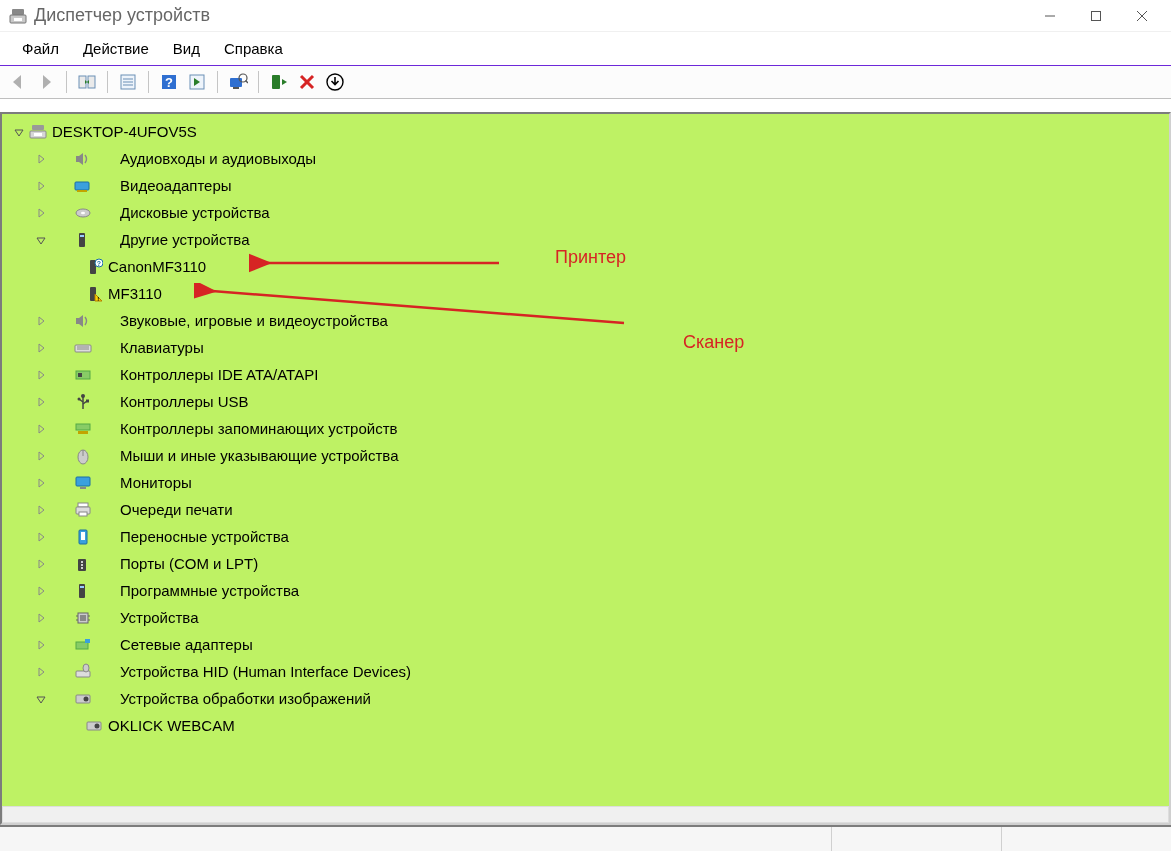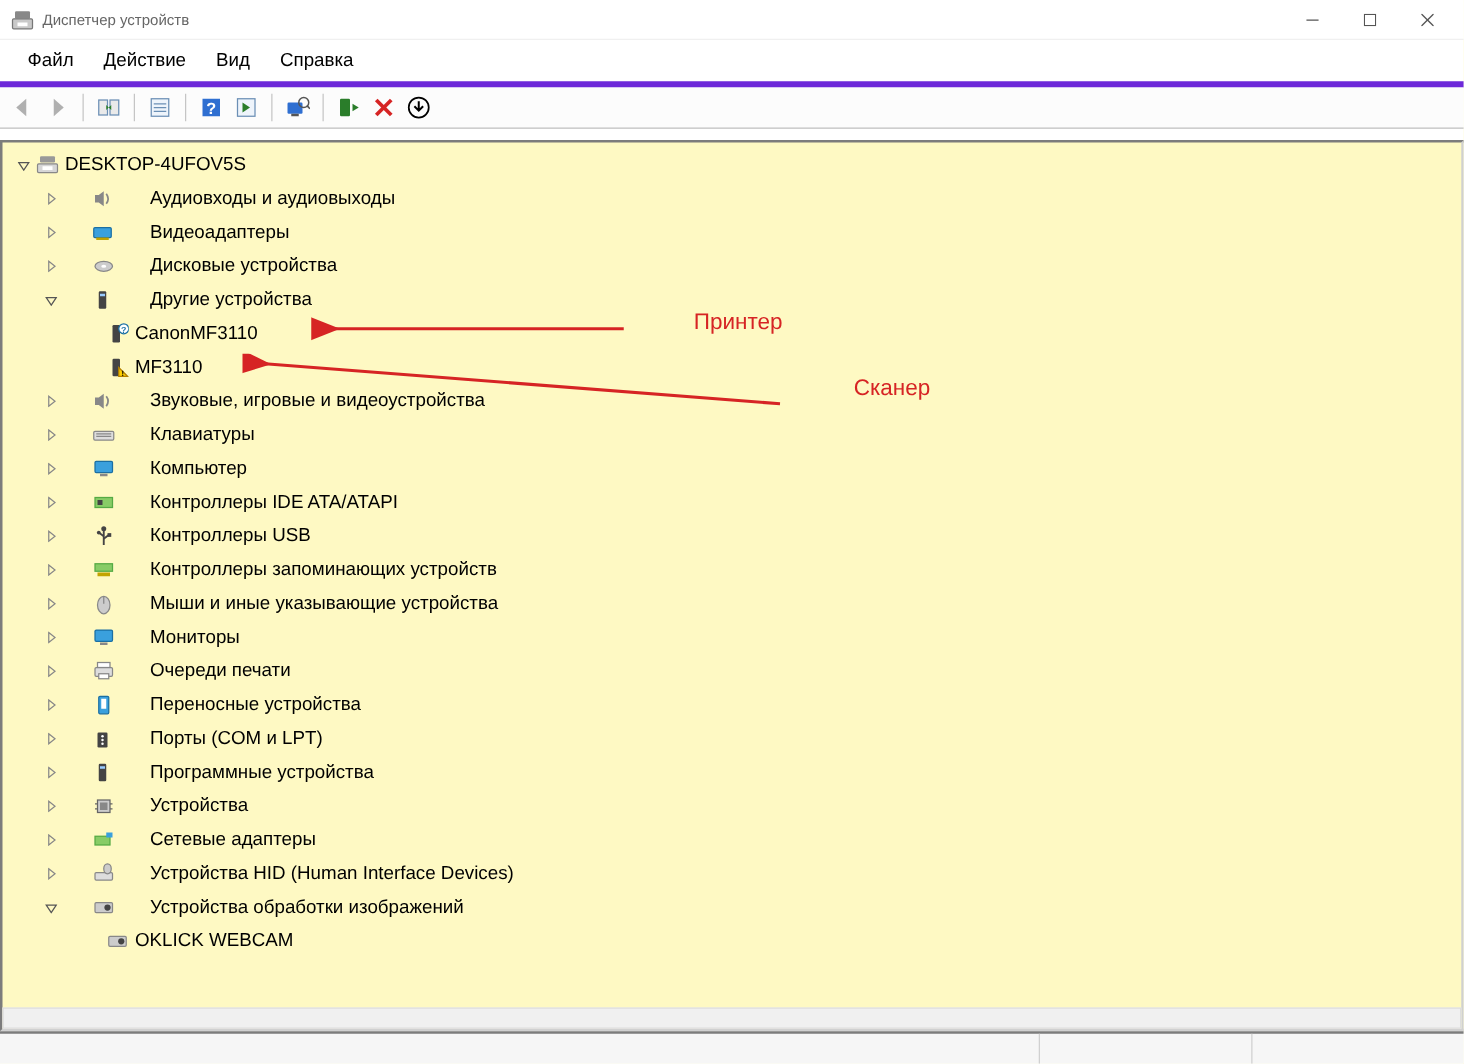--- a/index.html
+++ b/index.html
@@ -14,51 +14,51 @@
     position: relative;
   }
   
   .titlebar {
     height: 32px;
     display: flex;
     align-items: center;
     padding: 0 6px 0 8px;
     background: #fff;
     color: #666;
-    font-size: 12px;
+    font-size: 18px;
     border-bottom: 1px solid #f0f0f0;
   }
   .titlebar .app-icon { width: 20px; height: 20px; margin-right: 6px; display:flex; align-items:center; justify-content:center;}
   .window-btns { margin-left: auto; display: flex; }
   .winbtn { width: 46px; height: 30px; display: flex; align-items: center; justify-content: center; color:#555; }
   .winbtn svg { width: 10px; height: 10px; }
   
   .menubar {
     display: flex;
     padding: 4px 10px;
     gap: 0;
-    border-bottom: 5px solid #6d28d9;
+    border-bottom: 1px solid #6d28d9;
     font-size: 15px;
   }
   .menubar .menu-item { padding: 4px 12px; color:#000; }
   
   .toolbar {
     display: flex;
     align-items: center;
     padding: 4px 6px;
     border-bottom: 1px solid #bfbfbf;
     gap: 4px;
     background:#fcfcfc;
   }
   .tool-sep { width:1px; height:22px; background:#c5c5c5; margin:0 4px;}
   .toolbtn { width:24px; height:24px; display:flex; align-items:center; justify-content:center;}
   .toolbtn svg { width:20px; height:20px; display:block;}
   .toolbtn.disabled { opacity: .45; }
   
-  .content-frame { position:absolute; left:0; right:0; top:112px; bottom:26px; border:2px inset #d0d0d0; background:#fef9c3; padding:4px 2px; overflow:hidden;}
+  .content-frame { position:absolute; left:0; right:0; top:112px; bottom:26px; border:2px inset #d0d0d0; background:#bef264; padding:4px 2px; overflow:hidden;}
   .tree { font-size: 15px; color:#000; line-height: 1.0; position:relative;}
   .node { display:flex; align-items:center; height:27px; white-space:nowrap; }
   .expander { width:18px; display:flex; align-items:center; justify-content:center; color:#5b5b5b; font-size:11px;}
   .expander svg{ width:10px; height:10px; }
   .spacer { width:18px; display:inline-block;}
   .node-icon { width:20px; height:20px; margin-right:4px; display:flex; align-items:center; justify-content:center;}
   .node-icon svg{ width:18px; height:18px; }
   .indent0 { padding-left: 6px;}
   .indent1 { padding-left: 28px; gap: 23px;}
   .indent2 { padding-left: 62px;}
@@ -310,34 +310,20 @@
       <span class="node-icon">
           <svg viewBox="0 0 18 18">
             <rect x="1" y="6" width="16" height="7" fill="#ddd" stroke="#888" rx="1"></rect>
             <line x1="3" y1="8" x2="15" y2="8" stroke="#888"></line>
             <line x1="3" y1="10" x2="15" y2="10" stroke="#888"></line>
           </svg>
         </span>
       <span>Клавиатуры</span>
     </div>
 
-    <div class="node indent1">
-      <span class="expander">
-          <svg viewBox="0 0 10 10">
-            <path d="M3 1 L8 5 L3 9 Z" fill="none" stroke="#888"></path>
-          </svg>
-        </span>
-      <span class="node-icon">
-          <svg viewBox="0 0 18 18">
-            <rect x="2" y="3" width="14" height="9" fill="#3aa0dd" stroke="#1b6fa3" rx="1"></rect>
-            <rect x="6" y="13" width="6" height="2" fill="#888"></rect>
-          </svg>
-        </span>
-      <span>Компьютер</span>
-    </div>
 
     <div class="node indent1">
       <span class="expander">
           <svg viewBox="0 0 10 10">
             <path d="M3 1 L8 5 L3 9 Z" fill="none" stroke="#888"></path>
           </svg>
         </span>
       <span class="node-icon">
           <svg viewBox="0 0 18 18">
             <rect x="2" y="5" width="14" height="8" fill="#8c6" stroke="#5a4"></rect>
@@ -560,21 +546,21 @@
     <div class="anno" style="left:510px; top:130px;">Принтер</div>
 
     <svg class="arrow-svg" style="left:190px; top:165px;" width="440" height="50">
       <defs>
           <marker id="ah2" markerWidth="10" markerHeight="8" refX="2" refY="4" orient="auto">
             <path d="M10 0 L0 4 L10 8 Z" fill="#d62424"></path>
           </marker>
         </defs>
       <line x1="430" y1="40" x2="18" y2="8" stroke="#d62424" stroke-width="2.5" marker-end="url(#ah2)"></line>
     </svg>
-    <div class="anno" style="left:638px; top:183px;text-align:right;">Сканер</div>
+    <div class="anno" style="left:638px; top:215px;text-align:right;">Сканер</div>
 
   </div>
 </div>
 
 <div class="hscroll"></div>
 
 <div class="statusbar">
   <div class="spacer-cell"></div>
   <div class="cell c1"></div>
   <div class="cell c2"></div>

